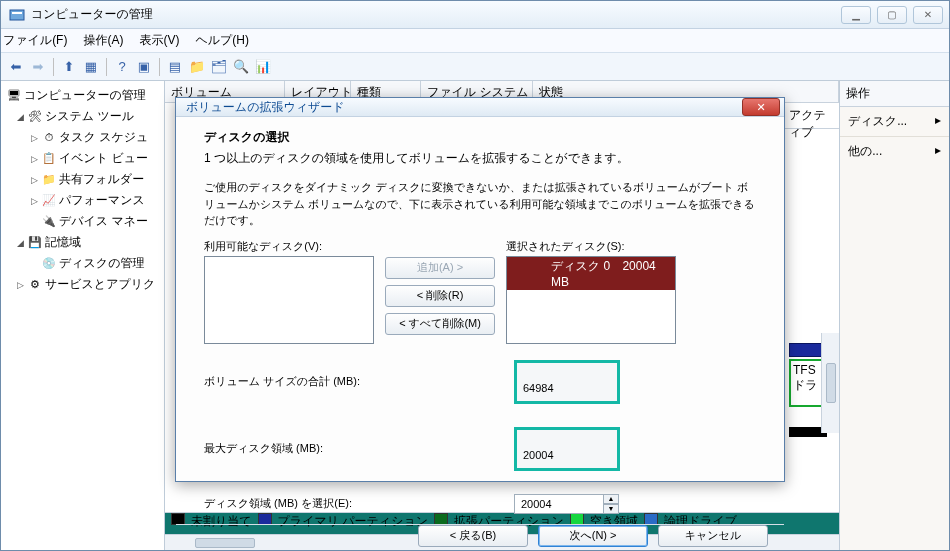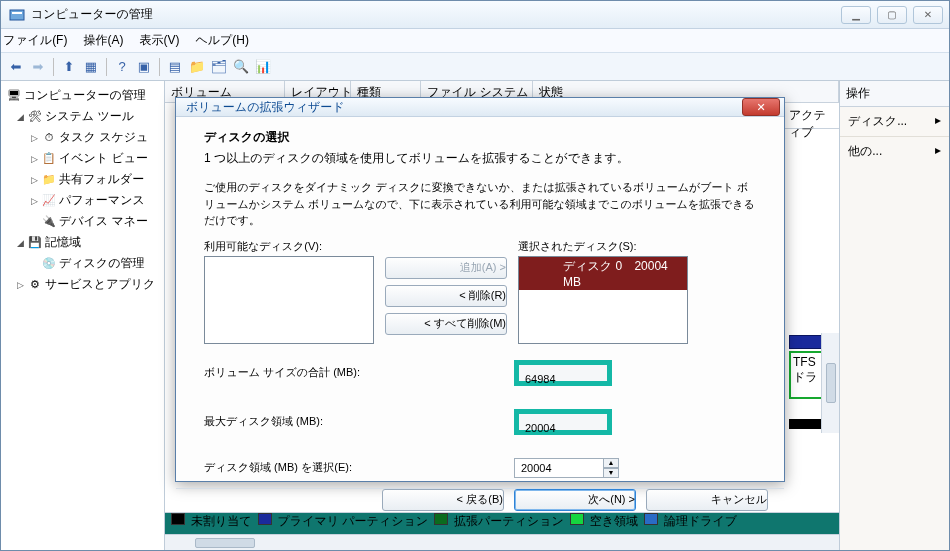--- a/index.html
+++ b/index.html
@@ -39,47 +39,47 @@
 
 .actions { width: 110px; border-left: 1px solid #bfccd9; background: #f9f7f4; display:flex; flex-direction:column; }
 .actions .hdr { padding: 4px 6px; border-bottom: 1px solid #c8d2dd; background:#f6f8fb; }
 .actions .item { padding: 6px 8px; display:flex; justify-content:space-between; cursor:default; }
 .actions .item + .item { border-top: 1px solid #e2dfd8; }
 
 
 .behind { position:absolute; top:0; right:0; width:54px; height:26px; padding:4px 4px; border-bottom:1px solid #c8d2dd; background:#fff; }
 
 
-.diskstrip { position:absolute; right:12px; top:232px; width:38px; }
+.diskstrip { position:absolute; right:12px; top:240px; width:38px; }
 .diskstrip .bar { height:14px; margin-bottom:2px; }
 .vscroll { position:absolute; right:0; top:230px; width:18px; height:100px; background:#eef2f7; border-left:1px solid #c8d2dd; }
 .vscroll .vthumb { width:10px; height:40px; background:#d0dbe6; border:1px solid #aab9c8; margin:30px auto 0; border-radius:2px; }
 
 
 .dialog { position:absolute; left:175px; top:97px; width:610px; height:385px; background:#fdfdfd; border:1px solid #5a7fa9; box-shadow:0 3px 14px rgba(0,0,0,0.35); display:flex; flex-direction:column; }
 .dlg-title { height:26px; background:linear-gradient(#f7fbff,#dfeaf4); display:flex; align-items:center; padding:0 4px 0 10px; border-bottom:1px solid #c3d2e2; }
 .dlg-title .t { flex:1; color:#0c4a92; }
 .dlg-close { width:38px; height:18px; background:linear-gradient(#e7766e,#c33b2f); border:1px solid #933127; border-radius:3px; color:#fff; display:flex; align-items:center; justify-content:center; font-size:11px; cursor:default; }
 .dlg-body { flex:1; padding:12px 28px 10px 28px; display:flex; flex-direction:column; }
 .dlg-sub { font-weight:bold; margin-bottom:4px; }
 .dlg-desc { margin-bottom:12px; }
 .dlg-note { font-size:11px; line-height:1.5; margin-bottom:10px; }
 .dlg-lists { display:flex; align-items:flex-start; gap:11px; }
 .listcol { width:170px; }
 .listcol .lbl { font-size:11px; margin-bottom:2px; }
 .listbox { width:170px; height:88px; border:1px solid #7a8a9a; background:#fff; overflow:auto; }
 .listbox .row { padding:1px 6px; font-size:11px; }
 .listbox .row.sel { background:#7f1d1d; color:#fff;padding-left:44px; }
 .btncol { display:flex; flex-direction:column; gap:6px; margin-top:18px; }
-.wbtn { width:122px; height:22px; border:1px solid #9aaabb; background:linear-gradient(#fefefe,#e9eef3); border-radius:3px; cursor:default; font-size:11px;text-align:right; }
+.wbtn { width:110px; height:22px; border:1px solid #9aaabb; background:linear-gradient(#fefefe,#e9eef3); border-radius:3px; cursor:default; font-size:11px; }
 .wbtn:disabled { color:#9aa7b4; }
 .fields { margin-top:16px; display:flex; flex-direction:column; gap:23px; }
 .fieldrow { display:flex; align-items:center; }
 .fieldrow .flabel { width:310px; font-size:11px; }
-.fieldrow .fval { width:98px; height:20px; border:5px solid #14b8a6; background:#f5f7f9; padding:8px 6px; font-size:11px; }
+.fieldrow .fval { width:106px; height:20px; border:3px solid #14b8a6; background:#f5f7f9; padding:19px 6px; font-size:11px; }
 .fieldrow .spin { width:90px; height:20px; border:1px solid #a0aebb; background:#fff; padding:2px 6px; font-size:11px; }
 .spinbtns { display:flex; flex-direction:column; margin-left:-1px; }
 .spinbtns button { width:16px; height:10px; font-size:7px; border:1px solid #a0aebb; background:#eef2f6; padding:0; line-height:7px; cursor:default; }
 .dlg-foot { height:40px; border-top:1px solid #d6dee7; display:flex; align-items:center; justify-content:flex-end; gap:10px; padding:0 16px; }
 .dlg-foot .wbtn.primary { border-color:#2f83d6; box-shadow:0 0 0 1px #7fb7ec inset; }
 
 svg.mono { width:16px; height:16px; }
 </style>
 </head>
 <body>

